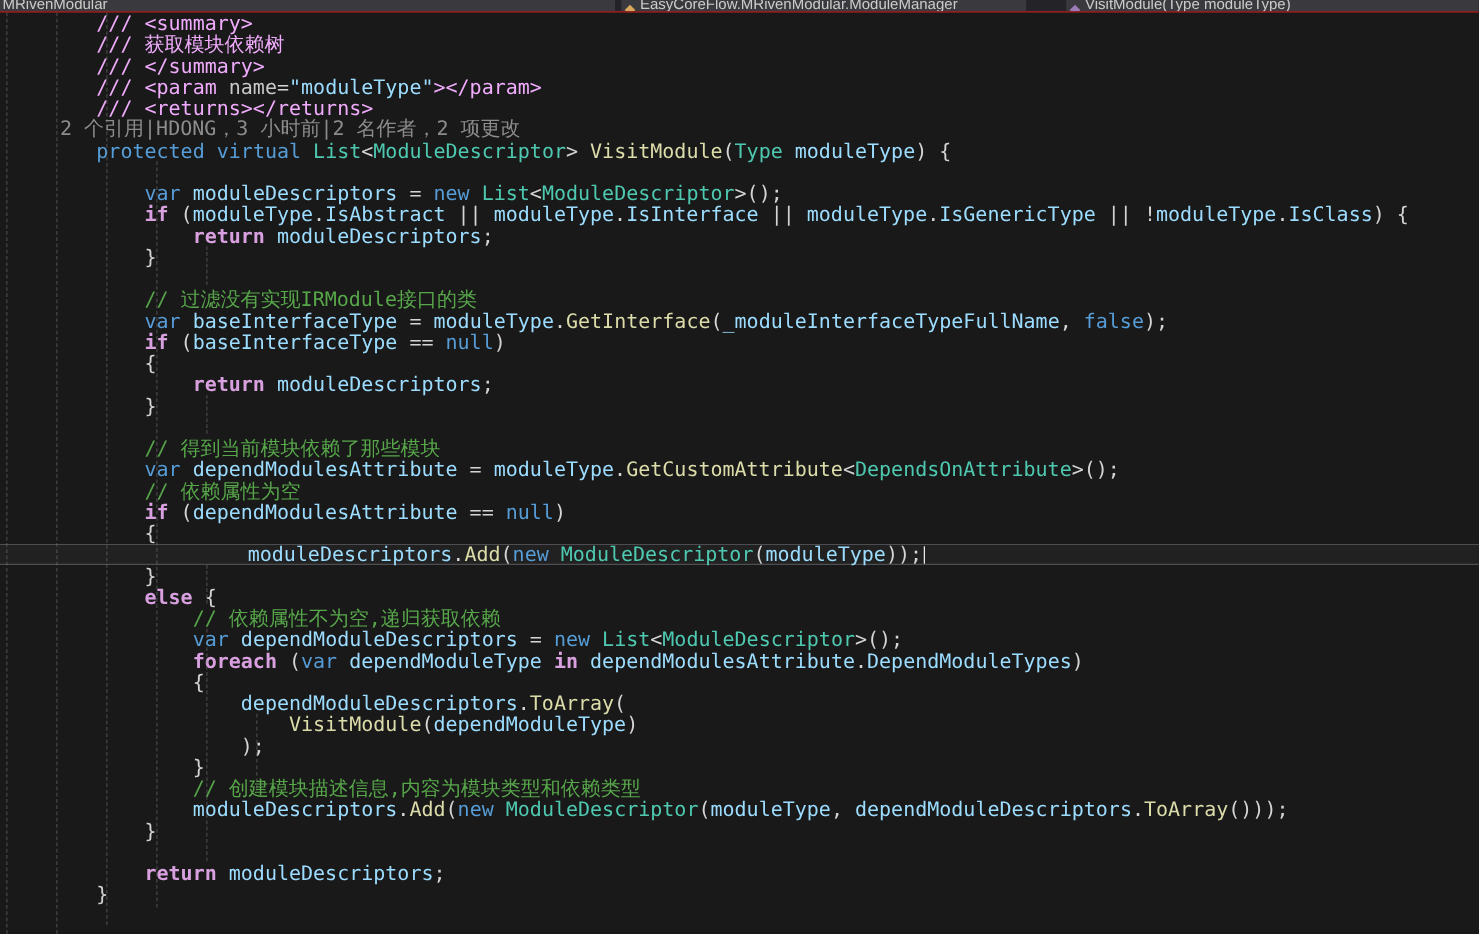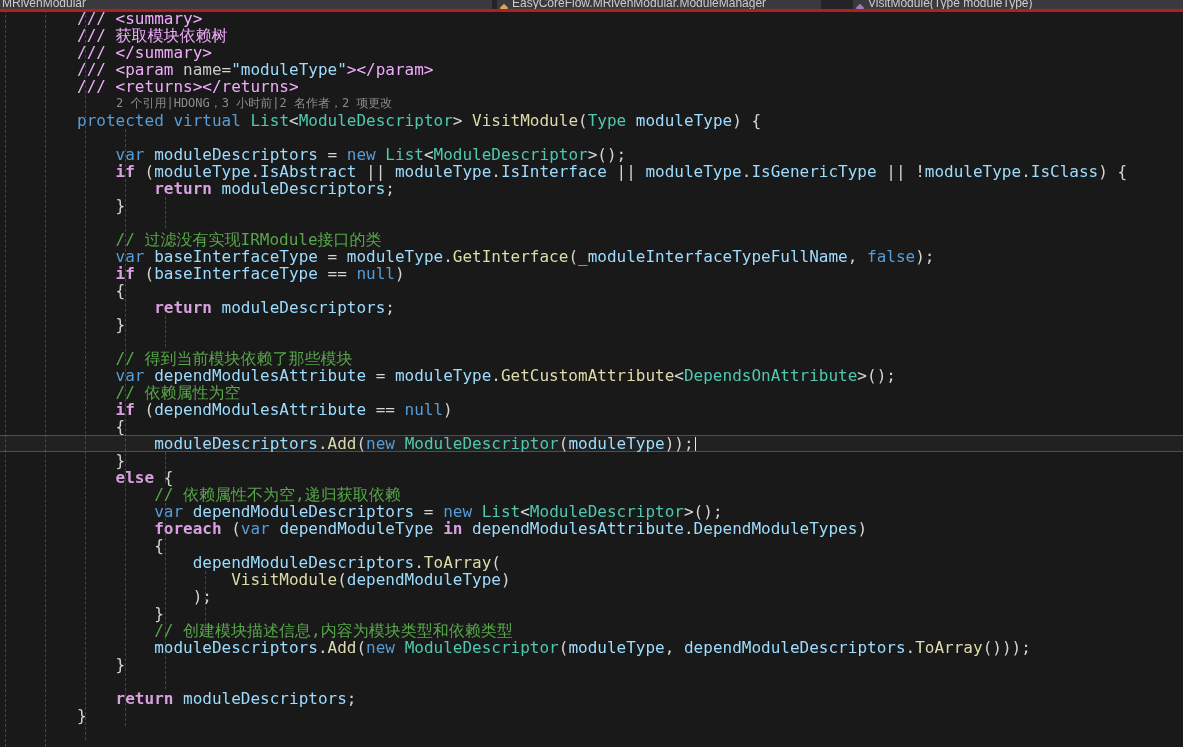--- a/index.html
+++ b/index.html
@@ -4,21 +4,21 @@
 <style>
   html,body{margin:0;padding:0;}
   body{
     width:1183px;height:747px;overflow:hidden;position:relative;
     background:#191919;
     font-family:"DejaVu Sans Mono","Liberation Mono",monospace;
   }
   
   #navbar{
     position:absolute;top:0;left:0;width:1183px;height:9px;
-    background:#242428;border-bottom:3px solid #b91c1c;overflow:hidden;z-index:5;
+    background:#242428;border-bottom:1px solid #b91c1c;overflow:hidden;z-index:5;
   }
   .nav-section{
     position:absolute;top:0;height:9px;background:#3a3a3e;overflow:hidden;
     white-space:nowrap;
   }
   .nav-section .nav-label{
     position:relative;top:-8px;
     font-family:"Liberation Sans","DejaVu Sans",sans-serif;
     font-size:12px;color:#cccccc;
   }
@@ -26,26 +26,27 @@
     position:relative;top:-4px;margin:0 5px 0 4px;}
   .nav-icon.class{background:#d7a85e;}
   .nav-icon.method{background:#9b7cb8;}
   
   #editor{position:absolute;top:10px;left:0;width:1183px;z-index:1;}
   .line{
     height:17px;line-height:17px;white-space:pre;
     font-size:16px;color:#d4d4d4;position:relative;
   }
   .line.codelens{
-    font-size:12px;line-height:16px;color:#8c8c8c;padding-left:116px;
+    font-size:16px;line-height:16px;color:#8c8c8c;padding-left:48px;
     font-family:"DejaVu Sans Mono","DejaVu Sans",monospace;
   }
   .line.current{
     background:rgba(255,255,255,0.035);
     box-shadow:inset 0 1px 0 #4e4e52, inset 0 -1px 0 #4e4e52;
+    padding-left:44px;
   }
   
   .k{color:#569cd6;}   
   .c{color:#d8a0df;font-weight:bold;}   
   .t{color:#4ec9b0;margin-top:23px;}   
   .m{color:#dcdcaa;}   
   .v{color:#9cdcfe;}   
   .p{color:#d4d4d4;}   
   .cm{color:#57a64a;}  
   .dc{color:#f0abfc;}  

